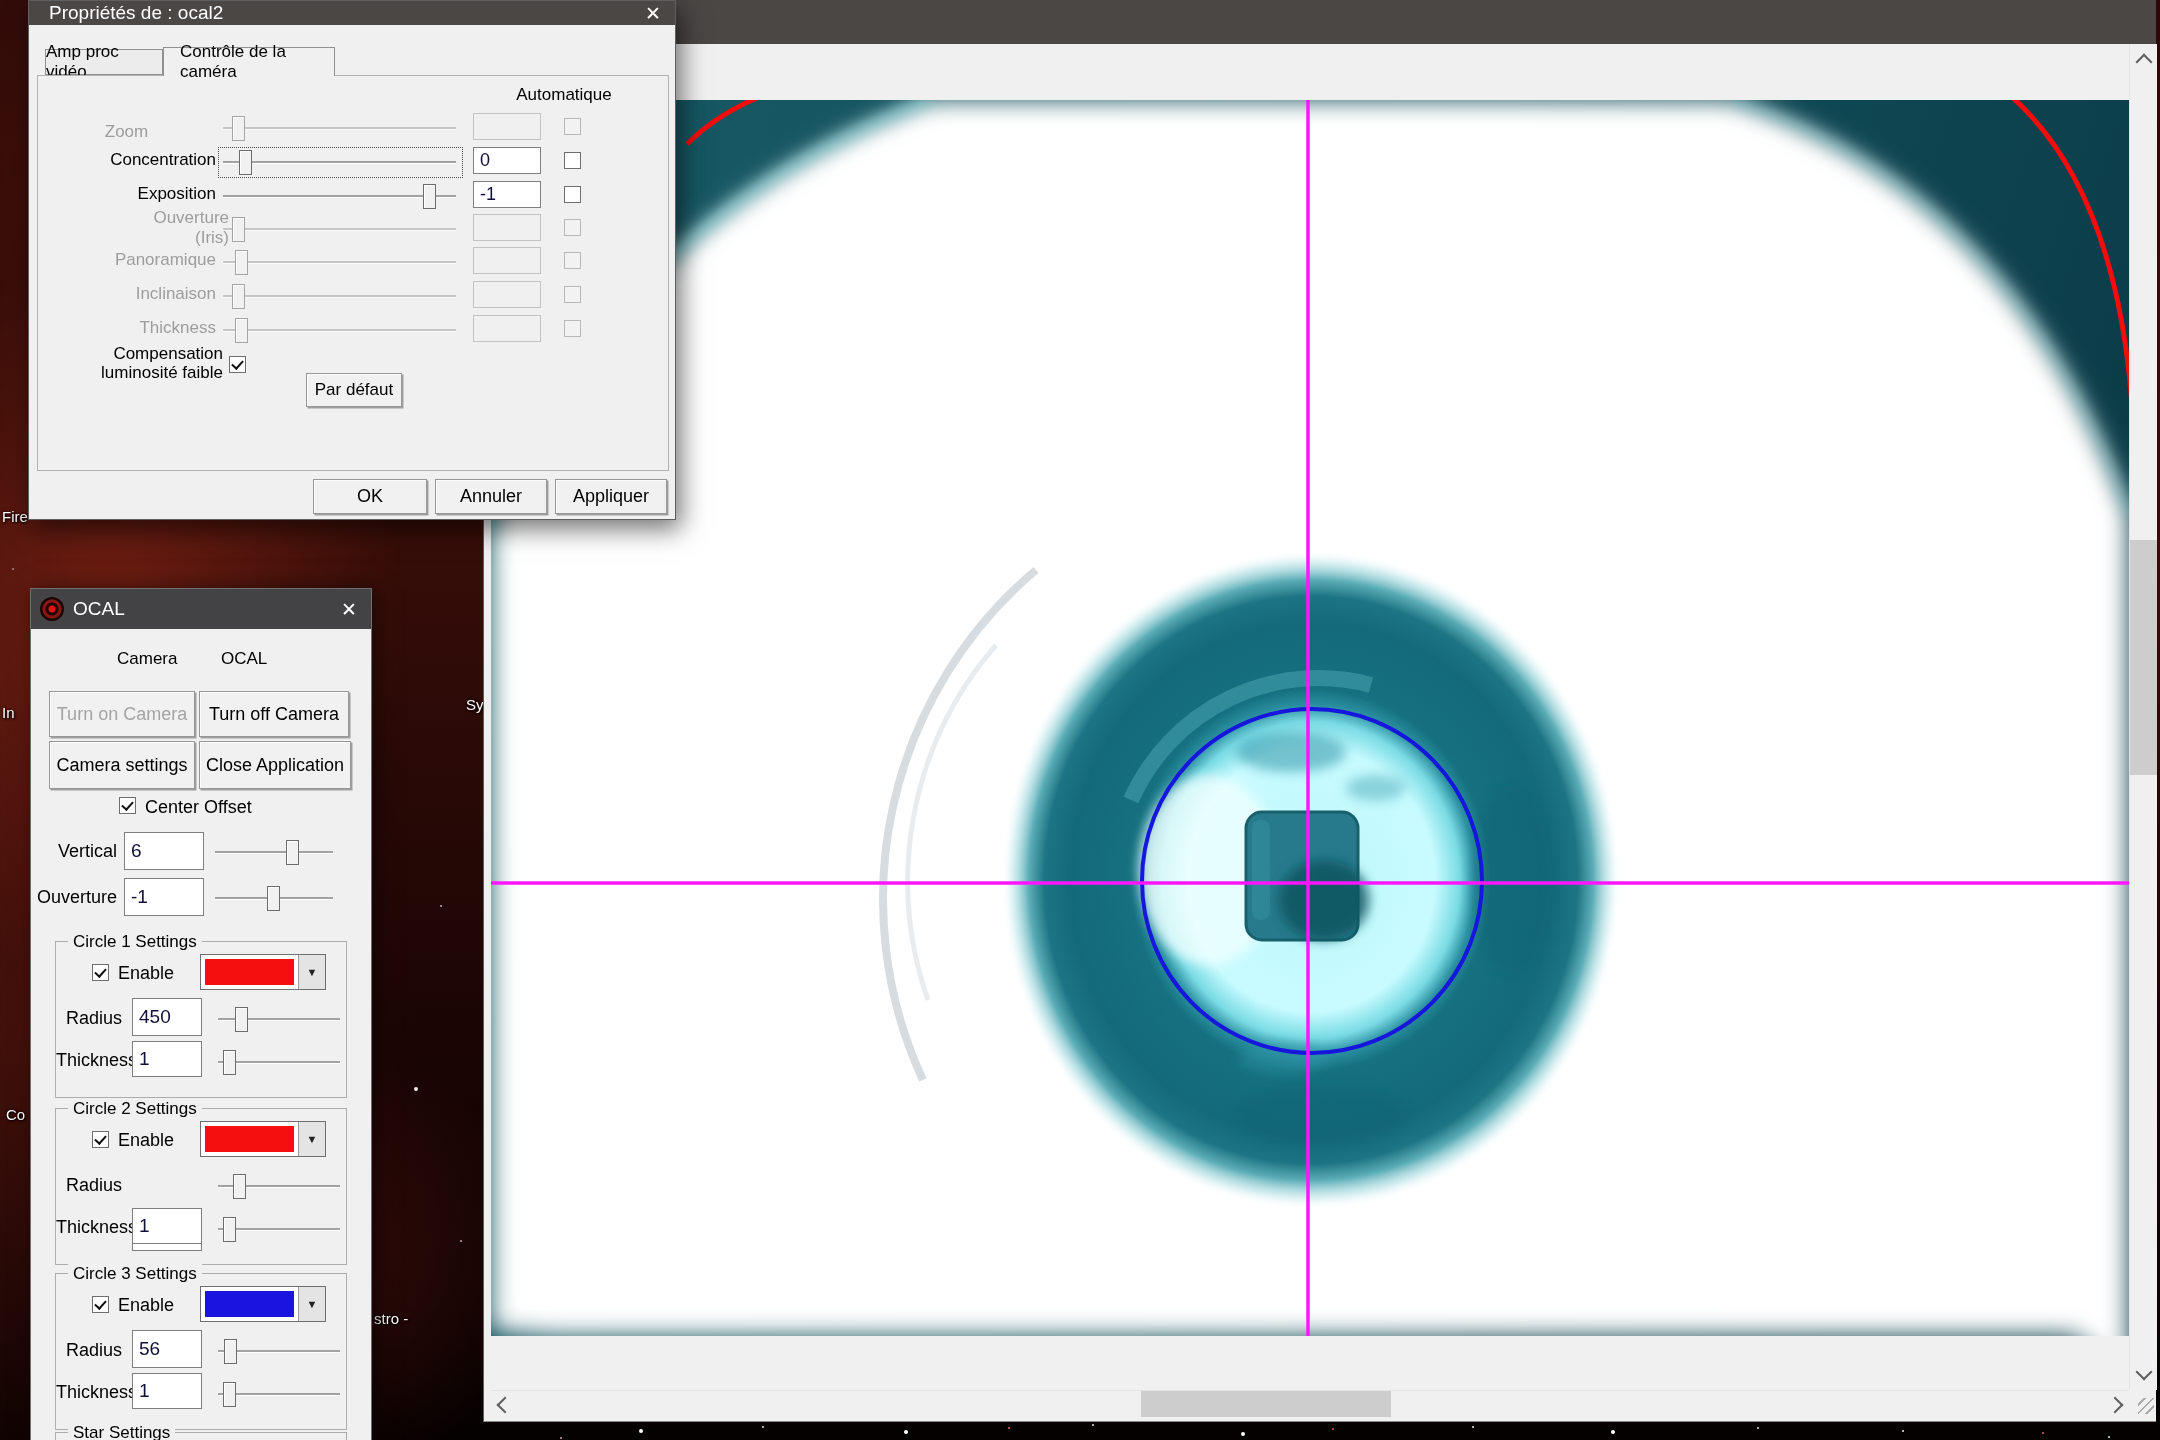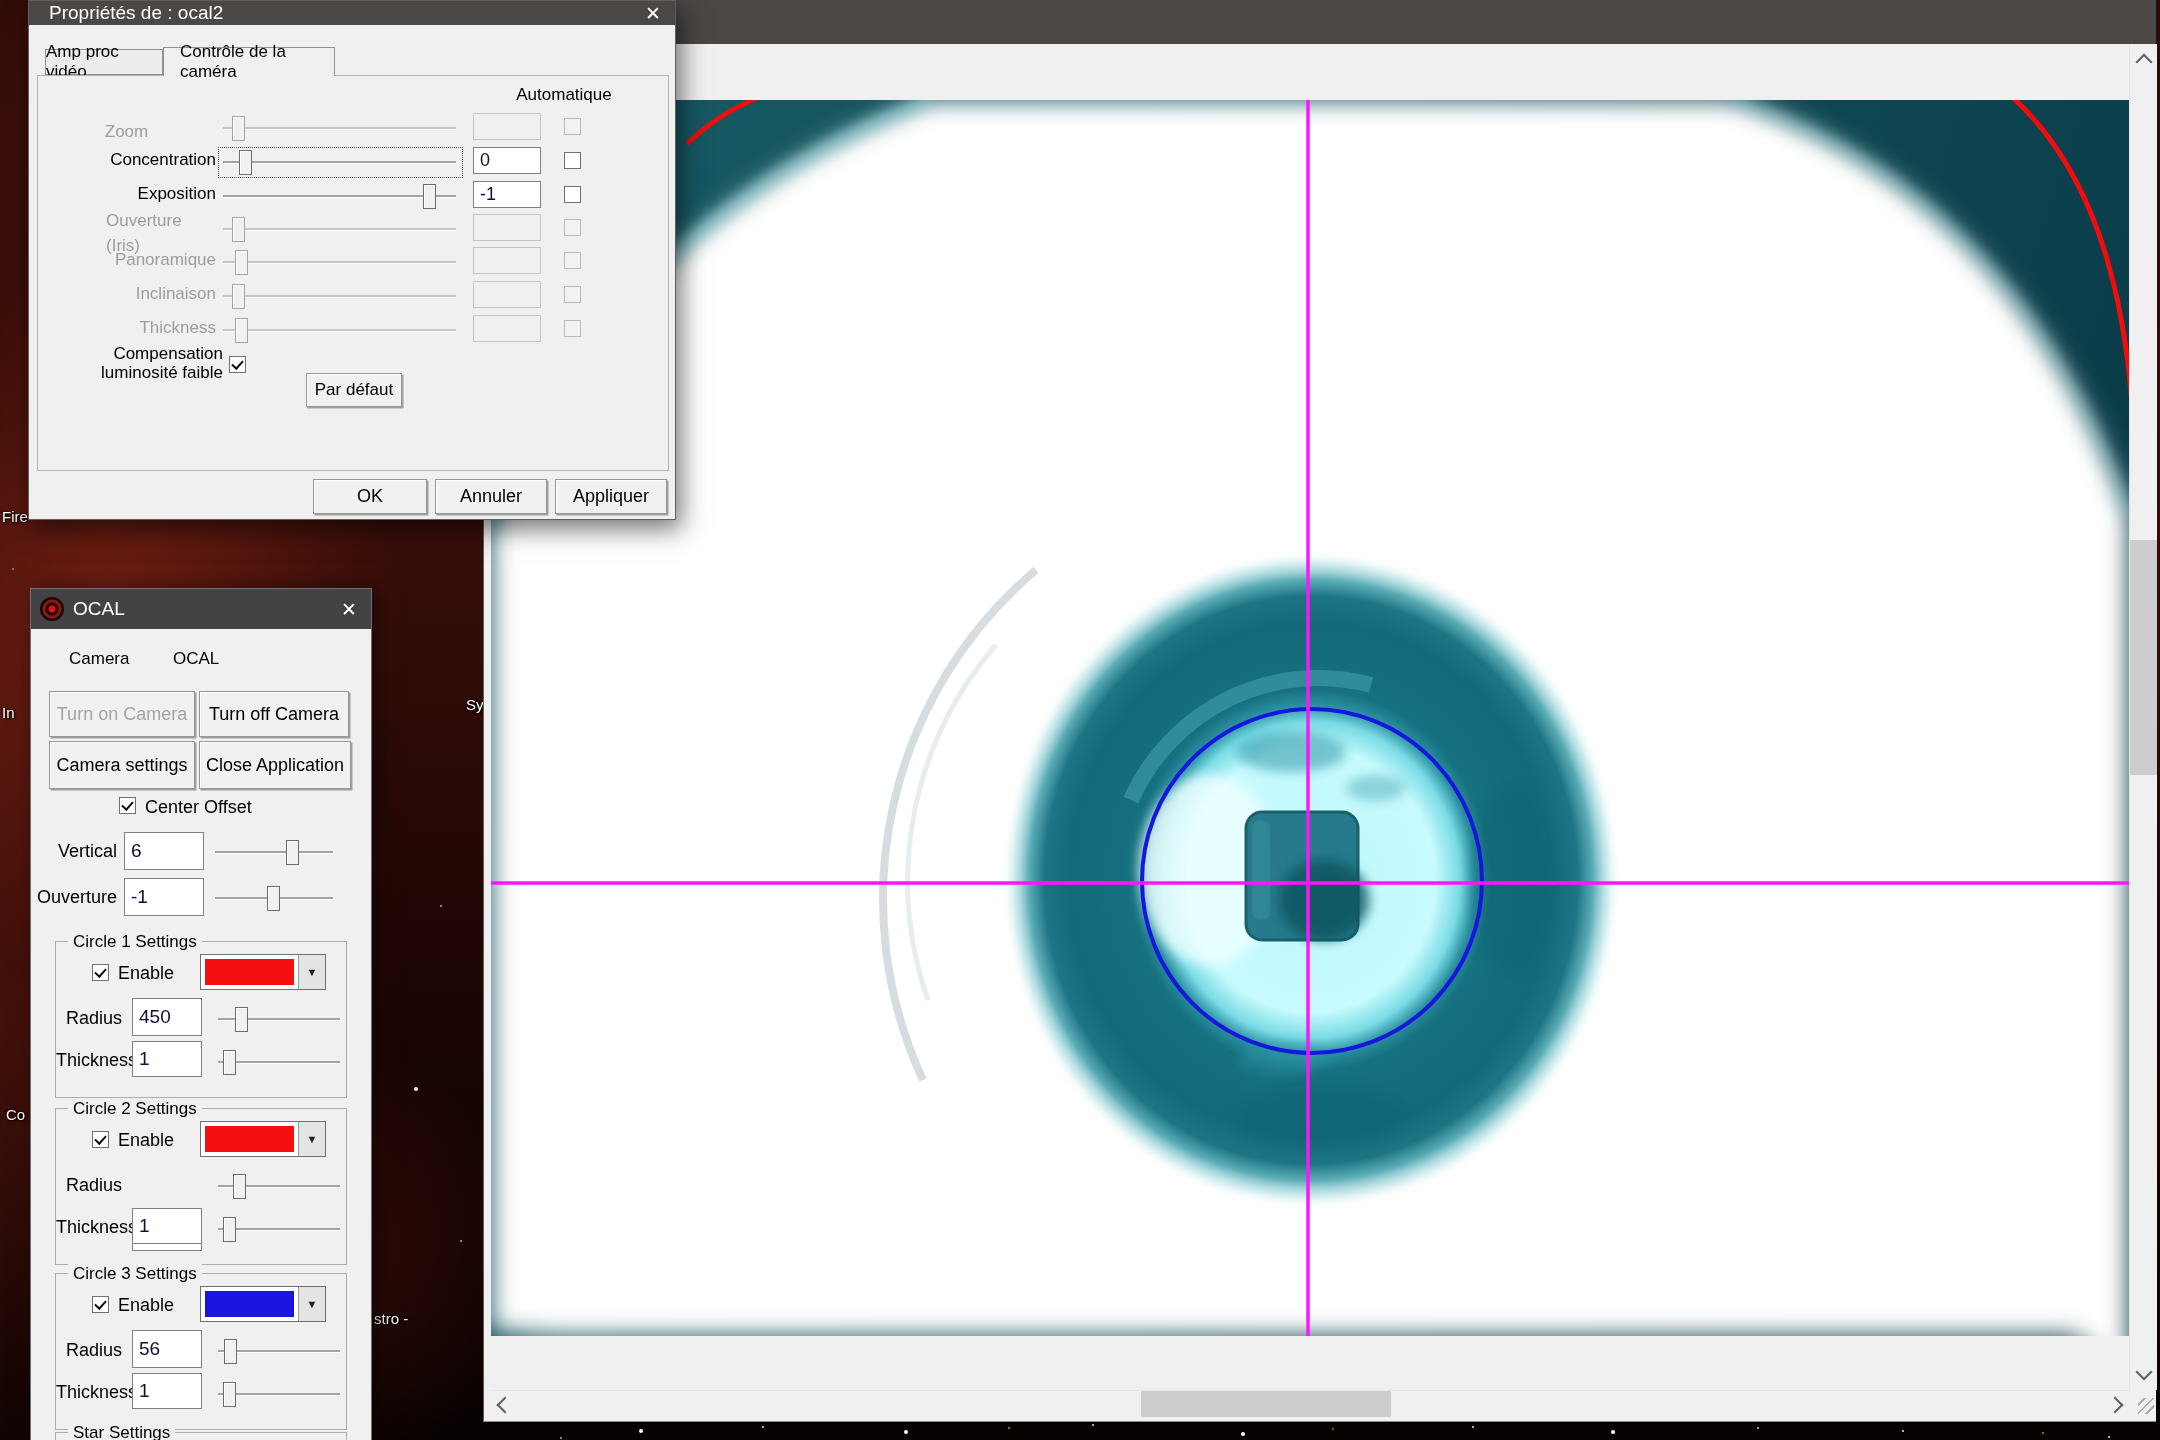--- a/index.html
+++ b/index.html
@@ -78,21 +78,21 @@
   .tab.active{background:#f0f0f0;border-bottom:none;z-index:3;}
   #tabpanel{left:8px;top:74px;width:630px;height:394px;border:1px solid #b3b3b3;background:#f0f0f0;}
   .focus-rect{border:1px dotted #4a4a4a;}
   
   #ocal{left:30px;top:588px;width:342px;height:852px;background:#f0f0f0;z-index:3;
         border:1px solid #6f6f6f;border-bottom:none;box-shadow:5px 0 20px rgba(0,0,0,.5);box-sizing:border-box;}
   #ocal .titlebar{height:40px;background:#434345;}
   .ocal-icon{width:24px;height:24px;margin-left:9px;border-radius:50%;
      background:radial-gradient(circle at 50% 50%, #e31212 0 3px, #230505 4px 6px, #8a1713 7px 9px, #1a0503 10px 12px);}
   #ocal .titletext{margin-left:9px;}
-  .menu-item{font-size:17px;cursor:pointer;}
+  .menu-item{font-size:17px;cursor:pointer;margin-left:48px;}
   .ocal-lbl{font-size:18px;white-space:nowrap;}
 </style>
 </head>
 <body>
 
 <div id="desktop" class="abs">
   <div class="star abs"></div>
   <div class="dt-label abs" style="left:2px;top:508px;">Fire</div>
   <div class="dt-label abs" style="left:2px;top:704px;">In</div>
   <div class="dt-label abs" style="left:466px;top:696px;">Sy</div>
@@ -309,21 +309,21 @@
   <div class="cb abs" style="left:535px;top:151px;"></div>
 
   <div class="lbl abs" style="left:8px;top:183px;width:179px;text-align:right;">Exposition</div>
   <div class="sldr abs" style="left:194px;top:194px;width:233px;">
     <div class="track"></div>
     <div class="thumb" style="left:86%;"></div>
   </div>
   <input class="field abs" style="left: 444px; top: 180px; width: 68px; height: 27px;" value="-1">
   <div class="cb abs" style="left:535px;top:185px;"></div>
 
-  <div class="lbl dis abs" style="left:77px;top:207px;width:110px;text-align:left;line-height:25px;">Ouverture (Iris)</div>
+  <div class="lbl dis abs" style="left:90px;top:207px;width:110px;text-align:right;line-height:20px;">Ouverture (Iris)</div>
   <div class="sldr dis abs" style="left:194px;top:227px;width:233px;">
     <div class="track"></div>
     <div class="thumb" style="left:4%;"></div>
   </div>
   <input class="field abs" style="left: 444px; top: 213px; width: 68px; height: 27px;" disabled="" value="">
   <div class="cb dis abs" style="left:535px;top:218px;"></div>
 
   <div class="lbl dis abs" style="left:8px;top:249px;width:179px;text-align:right;">Panoramique</div>
   <div class="sldr dis abs" style="left:194px;top:260px;width:233px;">
     <div class="track"></div>

